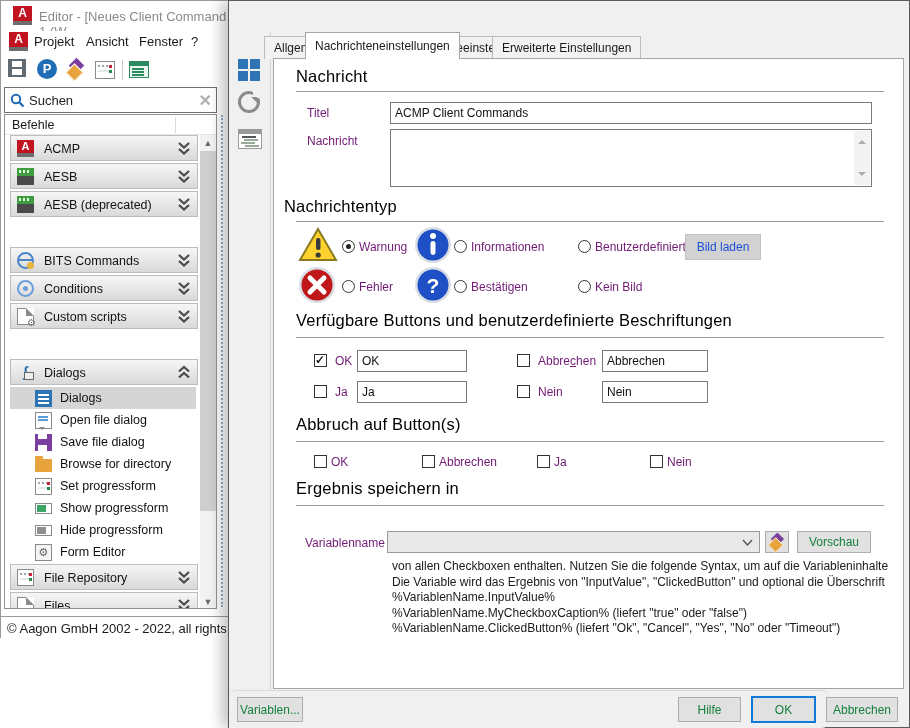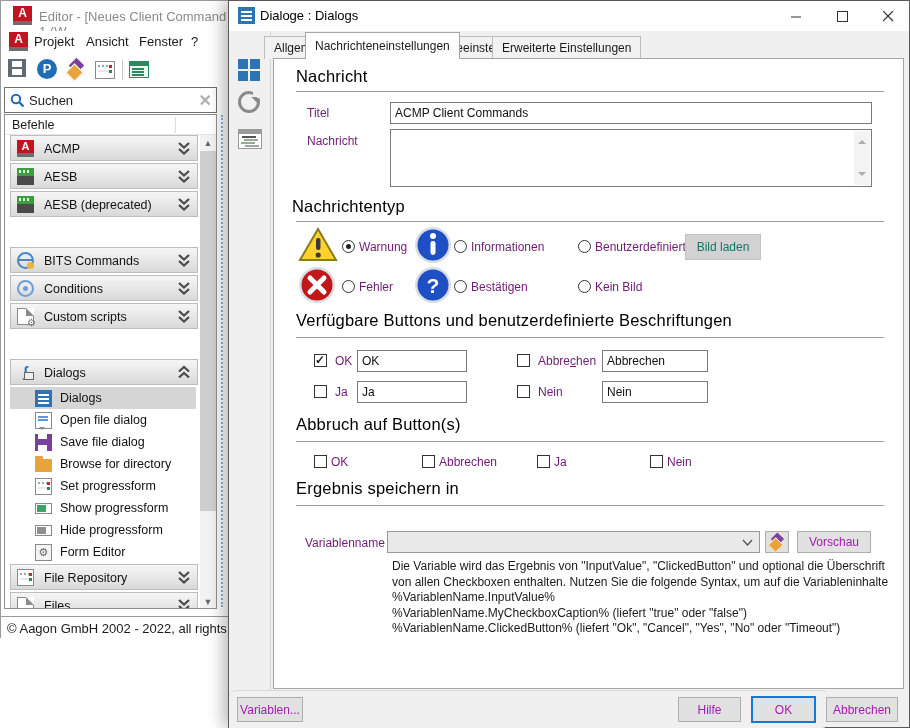--- a/index.html
+++ b/index.html
@@ -136,22 +136,22 @@
   .ta-scroll { position:absolute; right:1px; top:1px; width:16px; bottom:1px; background:#f3f3f3; }
   .ta-scroll .up, .ta-scroll .dn { position:absolute; left:4px; width:0; height:0; border:4px solid transparent; }
   .ta-scroll .up { top:5px; border-bottom-color:#adadad; }
   .ta-scroll .dn { bottom:5px; border-top-color:#adadad; }
 
   .rb { width:13px; height:13px; border:1px solid #333; border-radius:50%; background:#fff; cursor:pointer; }
   .rb.checked::after { content:""; position:absolute; left:3px; top:3px; width:5px; height:5px; border-radius:50%; background:#222; }
   .cb { width:13px; height:13px; border:1px solid #333; background:#fff; cursor:pointer; }
   .cb.checked::after { content:"✓"; position:absolute; left:0px; top:-2px; font-size:12px; font-weight:bold; color:#222; }
 
-  .btn { background:#e1e1e1; border:1px solid #adadad; font-family:"Liberation Sans",sans-serif; font-size:12px; color:#a21caf; text-align:center; cursor:pointer; }
-  .btn.disabled { background:#d2d2d2; border-color:#c2c2c2; color:#0f766e; cursor:default; }
+  .btn { background:#e1e1e1; border:1px solid #adadad; font-family:"Liberation Sans",sans-serif; font-size:12px; color:#15803d; text-align:center; cursor:pointer; }
+  .btn.disabled { background:#d2d2d2; border-color:#c2c2c2; color:#1d4ed8; cursor:default; }
   .btn.focused { border:2px solid #0f7ad8; }
 
   .combo { background:#e9e9e9; border:1px solid #999; cursor:pointer; }
   .combo .vee { position:absolute; right:6px; top:7px; color:#555; }
 
   .helpline { font-size:12px; color:#1a1a1a; line-height:15.5px; white-space:nowrap; }
   .u { text-decoration:underline; }
 
   
   #dlg-footer { left:0; top:689px; width:600px; height:38px; background:#f0f0f0; border-top:1px solid #d9d9d9;border-radius:7px; }
@@ -331,34 +331,20 @@
 
   <div id="ed-statusbar" class="abs">
     <div class="txt">© Aagon GmbH 2002 - 2022, all rights rese</div>
   </div>
 </div>
 
 <div id="splitter" class="abs"></div>
 
 <div id="dlg" class="abs">
 
-  <div id="dlg-titlebar" class="abs">
-    <div class="abs ci-dialogs i16" style="left:9px;top:6px;"></div>
-    <div id="dlg-title" class="abs">Dialoge : Dialogs</div>
-    <div class="abs wc" style="left:552px;"><svg width="11" height="11">
-          <line x1="0" y1="6" x2="10" y2="6" stroke="#333" stroke-width="1"></line>
-        </svg></div>
-    <div class="abs wc" style="left:598px;"><svg width="11" height="11">
-          <rect x="0.5" y="0.5" width="10" height="10" fill="none" stroke="#333" stroke-width="1"></rect>
-        </svg></div>
-    <div class="abs wc" style="left:644px;"><svg width="11" height="11">
-          <line x1="0" y1="0" x2="10" y2="10" stroke="#333" stroke-width="1.2"></line>
-          <line x1="10" y1="0" x2="0" y2="10" stroke="#333" stroke-width="1.2"></line>
-        </svg></div>
-  </div>
 
   <div id="dlg-lefttools" class="abs">
     <div class="abs ltool" style="top:28px;">
         <div class="ico-panes"></div>
       </div>
     <div class="abs ltool" style="top:60px;">
         <div class="ico-refresh"></div>
       </div>
     <div class="abs ltool" style="top:98px;">
         <div class="ico-report"></div>
@@ -377,21 +363,21 @@
     <div class="abs lbl" style="left:33px;top:47px;">Titel</div>
     <input class="abs tbox" style="left: 116px; top: 43px; width: 482px; height: 22px;" value="ACMP Client Commands">
     <div class="abs lbl" style="left:33px;top:75px;">Nachricht</div>
     <div class="abs" style="left:116px;top:70px;width:482px;height:58px;border:1px solid #7a7a7a;background:#fff;">
       <div class="ta-scroll">
         <div class="up"></div>
         <div class="dn"></div>
       </div>
     </div>
 
-    <div class="abs h1" style="left:18px;top:138px;">Nachrichtentyp</div>
+    <div class="abs h1" style="left:10px;top:138px;">Nachrichtentyp</div>
     <div class="abs rule" style="left:22px;top:162px;width:588px;"></div>
 
     <svg class="abs" style="left:24px;top:168px;" width="40" height="36" viewBox="0 0 40 36">
       <polygon points="20,2 38,33 2,33" fill="#ffd22e" stroke="#8a7a20" stroke-width="2"></polygon>
       <rect x="18" y="11" width="4.5" height="12" rx="2" fill="#3a3a3a"></rect>
         <circle cx="20.2" cy="28" r="2.6" fill="#3a3a3a"></circle>
     </svg>
     <div class="abs rb checked" style="left:68px;top:181px;"></div>
     <div class="abs lbl" style="left:85px;top:181px;">Warnung</div>
 
@@ -466,22 +452,22 @@
       <svg class="vee" width="11" height="8">
           <use href="#vee1"></use>
         </svg>
     </div>
     <div class="abs btn" style="left:491px;top:472px;width:24px;height:22px;">
       <div class="ico-vars" style="margin:0 auto;transform:scale(.85);"></div>
     </div>
     <button class="abs btn" style="left:523px;top:472px;width:74px;height:22px;">Vorschau</button>
 
     <div class="abs" style="left:118px;top:500px;">
+      <div class="helpline">von allen Checkboxen enthalten. Nutzen Sie die folgende Syntax, um auf die Variableninhalte</div>
       <div class="helpline">Die Variable wird das Ergebnis von "InputValue", "ClickedButton" und optional die Überschrift</div>
-      <div class="helpline">von allen Checkboxen enthalten. Nutzen Sie die folgende Syntax, um auf die Variableninhalte</div>
       <div class="helpline">%VariablenName.InputValue%</div>
       <div class="helpline">%VariablenName.MyCheckboxCaption% (liefert "true" oder "false")</div>
       <div class="helpline">%VariablenName.ClickedButton% (liefert "Ok", "Cancel", "Yes", "No" oder "Timeout")</div>
     </div>
   </div>
 
   <div id="dlg-footer" class="abs">
     <button class="abs btn" style="left:8px;top:6px;width:66px;height:25px;">Variablen...</button>
     <button class="abs btn" style="left:449px;top:6px;width:63px;height:25px;">Hilfe</button>
     <button class="abs btn focused" style="left:522px;top:5px;width:65px;height:27px;">OK</button>

